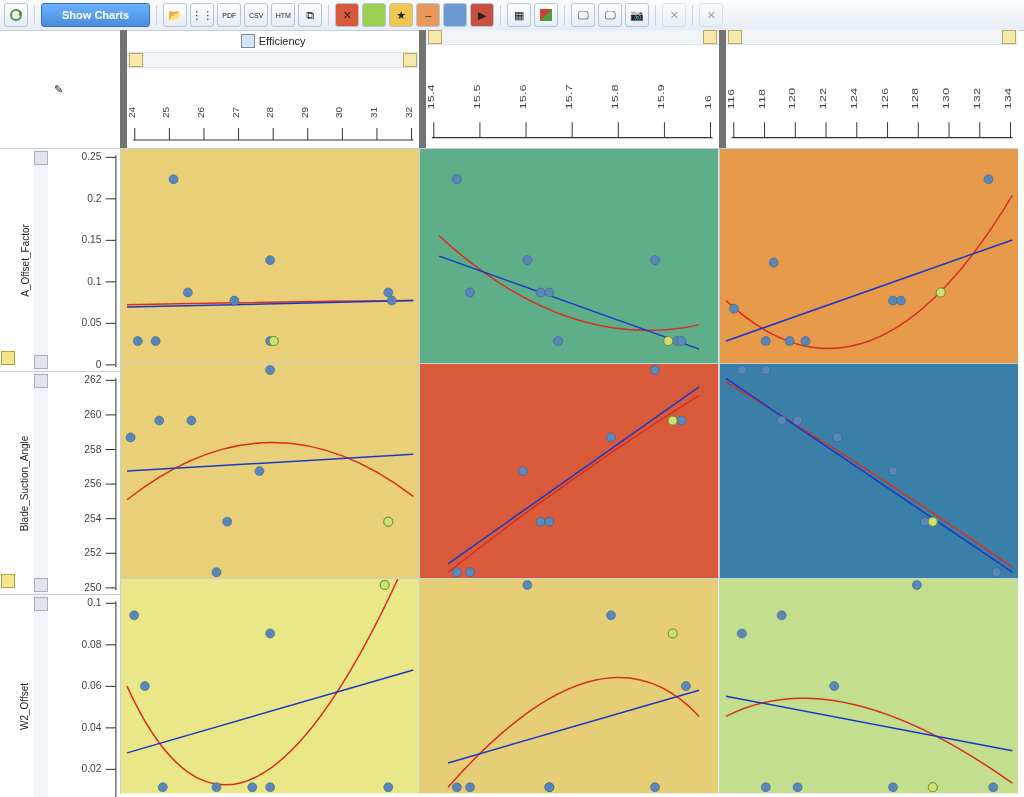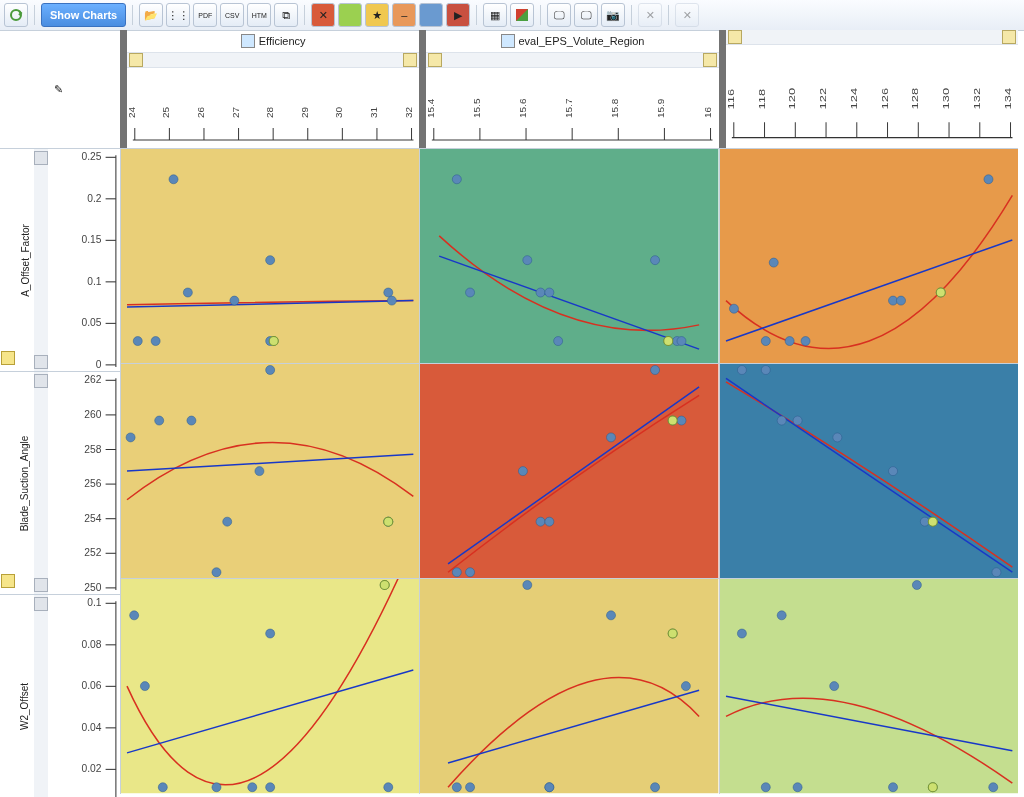--- a/index.html
+++ b/index.html
@@ -1,18 +1,18 @@
 <!DOCTYPE html>
 <html><head>
 <meta charset="utf-8">
 <style>
 html,body{margin:0;padding:0;width:1024px;height:797px;background:#fff;font-family:Tahoma,Arial,sans-serif;font-size:11px;color:#222;overflow:hidden}
 .toolbar{height:30px;background:linear-gradient(#fafcff,#e8eef6);border-bottom:1px solid #c6d0db;display:flex;align-items:center;padding:0 4px;gap:3px}
 .tbtn{width:22px;height:22px;border:1px solid #b8c4d4;border-radius:3px;background:linear-gradient(#fff,#e4ecf6);display:flex;align-items:center;justify-content:center;font-size:11px;cursor:pointer}
-.tbtn.blue{background:linear-gradient(#6bb0ff,#4a8de0);border-color:#3a72c0;color:#fff;width:auto;padding:0 8px;font-weight:bold}
+.tbtn.blue{background:linear-gradient(#6bb0ff,#4a8de0);border-color:#3a72c0;color:#fff;width:auto;padding:0 20px;font-weight:bold}
 .sep{width:1px;height:20px;background:#c6d0db;margin:0 3px}
 .grid{position:absolute;top:30px;left:0;right:0;bottom:0}
 .corner{position:absolute;left:0;top:0;width:120px;height:118px;display:flex;align-items:center;justify-content:center}
 .colheads{position:absolute;left:120px;right:6px;top:0;height:118px;display:flex}
 .colhead{flex:1;border-left:7px solid #737373;display:flex;flex-direction:column}
 .ch-title{height:22px;display:flex;align-items:center;justify-content:center;gap:4px;border-bottom:1px solid #dde3eb}
 .ch-slider{height:14px;background:#f0f3f7;position:relative;border-bottom:1px solid #dde3eb}
 .ch-slider::before,.ch-slider::after{content:"";position:absolute;top:0;width:12px;height:12px;background:#f5e8a8;border:1px solid #b8a860}
 .ch-slider::before{left:2px}.ch-slider::after{right:2px}
 .ch-ticks{flex:1;position:relative}
@@ -110,24 +110,20 @@
             <line x1="221" y1="60" x2="221" y2="72" stroke="#333"></line>
             <text class="tick-lbl" x="221" y="50" transform="rotate(-90 221 50)" text-anchor="start">30</text>
             <line x1="256.5" y1="60" x2="256.5" y2="72" stroke="#333"></line>
             <text class="tick-lbl" x="256.5" y="50" transform="rotate(-90 256.5 50)" text-anchor="start">31</text>
             <line x1="292" y1="60" x2="292" y2="72" stroke="#333"></line>
             <text class="tick-lbl" x="292" y="50" transform="rotate(-90 292 50)" text-anchor="start">32</text>
             <line x1="6" y1="72" x2="294" y2="72" stroke="#333"></line>
           </svg></div>
       </div>
       <div class="colhead">
-        <div class="ch-title">
-          <span class="ico"></span>
-          <span>eval_EPS_Volute_Region</span>
-        </div>
   <div class="ch-slider"></div>
   <div class="ch-ticks"><svg viewBox="0 0 300 80" preserveAspectRatio="none">
             <line x1="8" y1="60" x2="8" y2="72" stroke="#333"></line>
             <text class="tick-lbl" x="8" y="50" transform="rotate(-90 8 50)" text-anchor="start">15.4</text>
             <line x1="55.333333333333336" y1="60" x2="55.333333333333336" y2="72" stroke="#333"></line>
             <text class="tick-lbl" x="55.333333333333336" y="50" transform="rotate(-90 55.333333333333336 50)" text-anchor="start">15.5</text>
             <line x1="102.66666666666667" y1="60" x2="102.66666666666667" y2="72" stroke="#333"></line>
             <text class="tick-lbl" x="102.66666666666667" y="50" transform="rotate(-90 102.66666666666667 50)" text-anchor="start">15.6</text>
             <line x1="150" y1="60" x2="150" y2="72" stroke="#333"></line>
             <text class="tick-lbl" x="150" y="50" transform="rotate(-90 150 50)" text-anchor="start">15.7</text>

